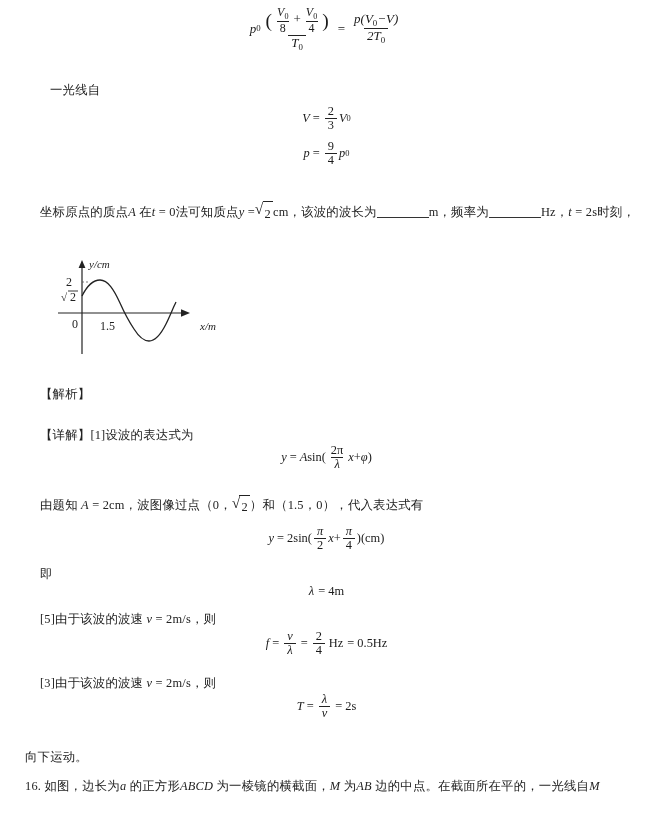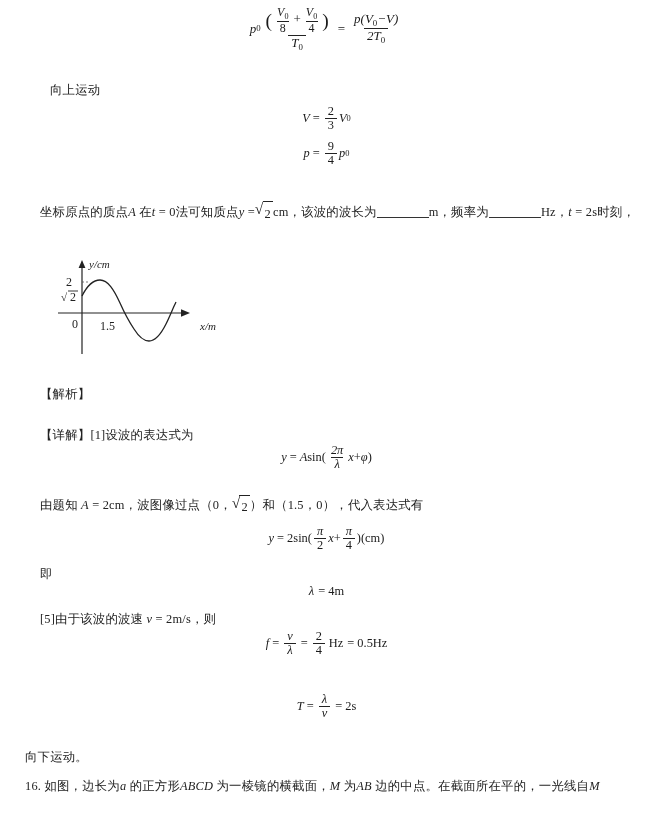--- a/index.html
+++ b/index.html
@@ -107,21 +107,21 @@
         <span class="den"><span class="v">T</span><span class="sub">0</span></span>
       </span>
       <span style="margin:0 4px;">=</span>
       <span class="frac">
         <span class="num"><span class="v">p(V</span><span class="sub">0</span><span class="v">−V)</span></span>
         <span class="den"><span class="v">2T</span><span class="sub">0</span></span>
       </span>
     </div>
   </div>
 
-  <div class="abs para flush" style="left:25px; top:76px;">向上运动</div>
+  <div class="abs para flush" style="left:25px; top:76px;">一光线自</div>
 
   <div class="abs centered-eq" style="left:0; top:105px; width:653px;">
     <div class="eqline">
       <span class="v">V</span>
       <span style="margin:0 3px;">=</span>
       <span class="frac">
         <span class="num">2</span>
         <span class="den">3</span>
       </span>
       <span class="v">V</span>
@@ -192,21 +192,21 @@
     <span>【详解】</span><span>[1]设波的表达式为</span>
   </div>
 
   <div class="abs centered-eq" style="left:0; top:444px; width:653px;">
     <div class="eqline">
       <span class="v">y</span>
       <span style="margin:0 3px;">=</span>
       <span class="v">A</span>
         <span>sin(</span>
         <span class="frac">
-        <span class="num" style="font-style:italic;">2π</span>
+        <span class="num" style="">2π</span>
         <span class="den" style="font-style:italic;">λ</span>
       </span>
         <span class="v">x</span>
         <span>+</span>
         <span class="v">φ</span>
         <span>)</span>
     </div>
   </div>
 
   <div class="abs para" style="left:40px; top:494px; width:600px; line-height:22px;">
@@ -264,20 +264,25 @@
       <span style="margin:0 3px;">=</span>
       <span class="frac">
         <span class="num">2</span>
         <span class="den">4</span>
       </span>
       <span style="margin-left:2px;">Hz</span>
       <span style="margin-left:4px;">= 0.5Hz</span>
     </div>
   </div>
 
+  <div class="abs para" style="left:40px; top:672px; line-height:22px;">
+    <span>[3]由于该波的波速</span>
+    <span class="v">v</span>
+    <span>= 2m/s，</span><span>则</span>
+  </div>
 
   <div class="abs centered-eq" style="left:0; top:693px; width:653px;">
     <div class="eqline">
       <span class="v">T</span>
       <span style="margin:0 3px;">=</span>
       <span class="frac">
         <span class="num" style="font-style:italic;">λ</span>
         <span class="den" style="font-style:italic;">v</span>
       </span>
       <span style="margin-left:3px;">= 2s</span>

